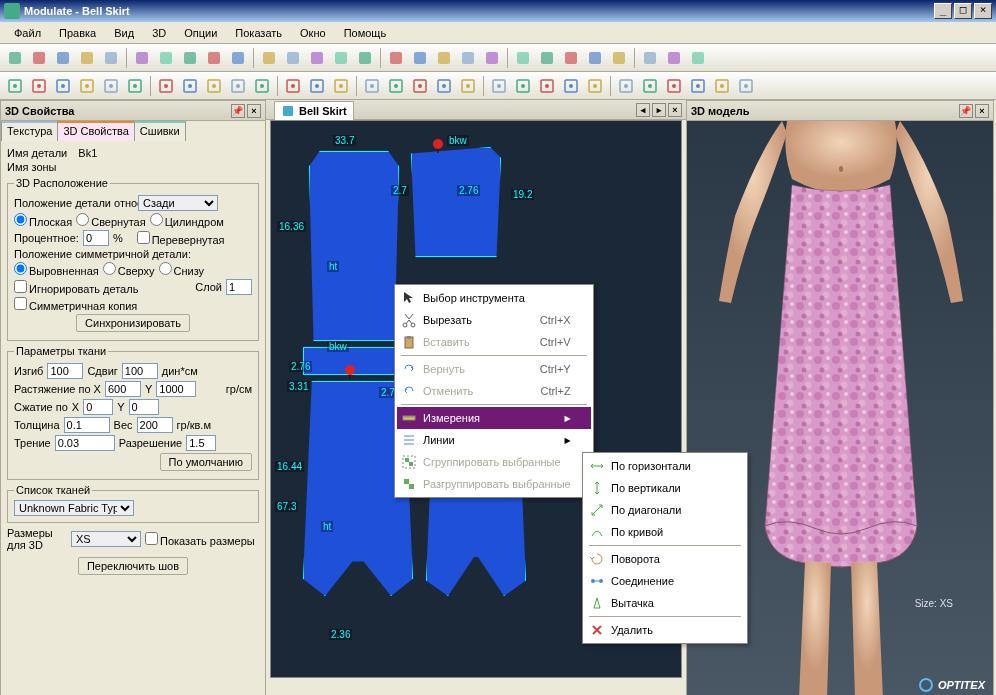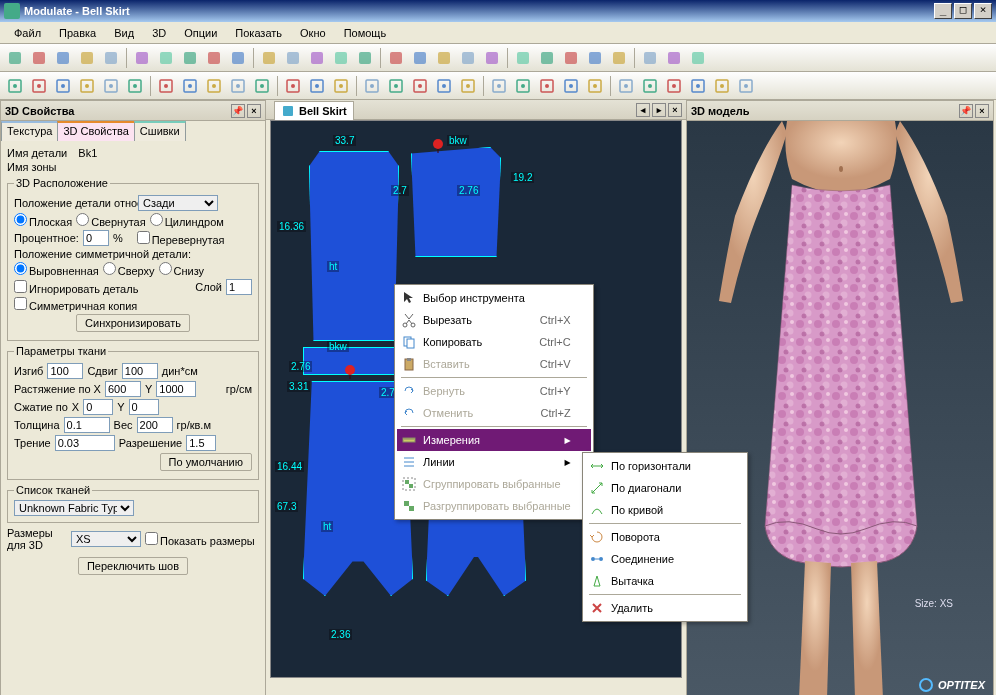--- a/index.html
+++ b/index.html
@@ -557,21 +557,21 @@
           <circle cx="7" cy="5" r="5" fill="#d22"></circle>
           <path d="M7 10 L7 14" stroke="#400"></path>
         </svg>
       <svg class="pin" style="left:72px;top:244px">
           <circle cx="7" cy="5" r="5" fill="#d22"></circle>
           <path d="M7 10 L7 14" stroke="#400"></path>
         </svg>
 
       <div class="dim" style="left:62px;top:14px">33.7</div>
       <div class="dim" style="left:176px;top:14px">bkw</div>
-      <div class="dim" style="left:240px;top:51px">19.2</div>
+      <div class="dim" style="left:240px;top:68px">19.2</div>
       <div class="dim" style="left:186px;top:64px">2.76</div>
       <div class="dim" style="left:120px;top:64px">2.7</div>
       <div class="dim" style="left:6px;top:100px">16.36</div>
       <div class="dim" style="left:56px;top:140px">ht</div>
       <div class="dim" style="left:130px;top:164px">3.0</div>
       <div class="dim" style="left:56px;top:220px">bkw</div>
       <div class="dim" style="left:18px;top:240px">2.76</div>
       <div class="dim" style="left:16px;top:260px">3.31</div>
       <div class="dim" style="left:4px;top:340px">16.44</div>
       <div class="dim" style="left:4px;top:380px">67.3</div>
@@ -643,31 +643,20 @@
         <svg width="16" height="16">
           <path d="M4 2 L8 7 L12 2 M8 8 L5 12 M8 8 L11 12" stroke="#666" fill="none"></path>
           <circle cx="4" cy="13" r="2" fill="none" stroke="#666"></circle>
           <circle cx="12" cy="13" r="2" fill="none" stroke="#666"></circle>
         </svg>
       </span>
       <span>Вырезать</span>
       <span class="ctx-shortcut">Ctrl+X</span>
 
     </div>
-    <div class="ctx-item  ">
-      <span class="ctx-icon">
-        <svg width="16" height="16">
-          <rect x="3" y="3" width="7" height="9" fill="none" stroke="#48c"></rect>
-          <rect x="6" y="5" width="7" height="9" fill="#fff" stroke="#48c"></rect>
-        </svg>
-      </span>
-      <span>Копировать</span>
-      <span class="ctx-shortcut">Ctrl+C</span>
-
-    </div>
     <div class="ctx-item disabled ">
       <span class="ctx-icon">
         <svg width="16" height="16">
           <rect x="4" y="3" width="8" height="11" fill="#ca6" stroke="#864"></rect>
           <rect x="6" y="2" width="4" height="3" fill="#888"></rect>
         </svg>
       </span>
       <span>Вставить</span>
       <span class="ctx-shortcut">Ctrl+V</span>
 
@@ -743,20 +732,29 @@
         <svg width="16" height="16">
           <path d="M2 8 L14 8 M2 8 L4 6 M2 8 L4 10 M14 8 L12 6 M14 8 L12 10" stroke="#4a4" fill="none"></path>
         </svg>
       </span>
       <span>По горизонтали</span>
 
     </div>
     <div class="ctx-item  ">
       <span class="ctx-icon">
         <svg width="16" height="16">
+          <path d="M8 2 L8 14 M8 2 L6 4 M8 2 L10 4 M8 14 L6 12 M8 14 L10 12" stroke="#4a4" fill="none"></path>
+        </svg>
+      </span>
+      <span>По вертикали</span>
+
+    </div>
+    <div class="ctx-item  ">
+      <span class="ctx-icon">
+        <svg width="16" height="16">
           <path d="M3 13 L13 3 M3 13 L3 10 M3 13 L6 13 M13 3 L10 3 M13 3 L13 6" stroke="#4a4" fill="none"></path>
         </svg>
       </span>
       <span>По диагонали</span>
 
     </div>
     <div class="ctx-item  ">
       <span class="ctx-icon">
         <svg width="16" height="16">
           <path d="M3 12 Q8 2 13 12" stroke="#4a4" fill="none"></path>

